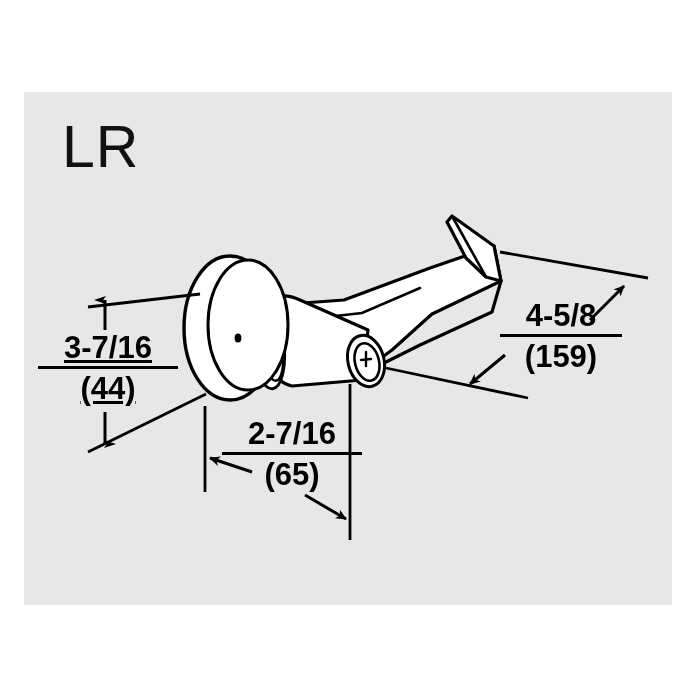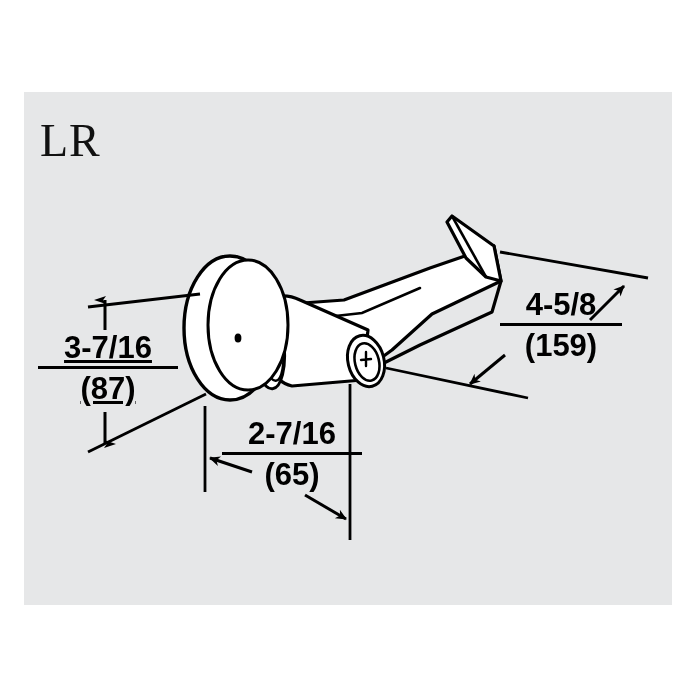--- a/index.html
+++ b/index.html
@@ -25,28 +25,28 @@
   }
   #drawing {
     position: absolute;
     left: 0;
     top: 0;
     width: 700px;
     height: 700px;
   }
   .view-code {
     position: absolute;
-    left: 40px;
+    left: 62px;
     top: 118px;
-    font-size: 46px;
+    font-size: 59px;
     font-weight: 400;
     color: #111111;
     letter-spacing: 1px;
     line-height: 1;
-    font-family: Liberation Serif, serif;
+    font-family: Liberation Sans, sans-serif;
   }
   
   .dim {
     position: absolute;
     color: #000000;
     font-family: "Liberation Sans", sans-serif;
     font-weight: bold;
     text-align: center;
     line-height: 1.0;
     white-space: nowrap;
@@ -62,21 +62,21 @@
     background: #000000;
     margin: 1px 0 2px 0;
   }
   .dim .metric {
     font-size: 31px;
     display: block;
     padding: 2px 2px 0 2px;
   }
   #dim-height { left: 38px;  top: 332px; width: 140px; text-decoration: underline; }
   #dim-proj   { left: 222px; top: 418px; width: 140px; }
-  #dim-length { left: 500px; top: 289px; width: 122px; }
+  #dim-length { left: 500px; top: 300px; width: 122px; }
 </style>
 </head>
 <body>
 
 <div id="page">
 
   <div id="panel"></div>
 
   <svg id="drawing" viewBox="0 0 700 700" xmlns="http://www.w3.org/2000/svg">
 
@@ -180,21 +180,21 @@
       <line x1="505" y1="355" x2="470" y2="384" stroke="#000000" stroke-width="3" marker-end="url(#arrowTip)"></line>
     </g>
 
   </svg>
 
   <div class="view-code">LR</div>
 
   <div class="dim" id="dim-height">
     <span class="imperial">3-7/16</span>
     <span class="rule"></span>
-    <span class="metric">(87)</span>
+    <span class="metric">(44)</span>
   </div>
 
   <div class="dim" id="dim-proj">
     <span class="imperial">2-7/16</span>
     <span class="rule"></span>
     <span class="metric">(65)</span>
   </div>
 
   <div class="dim" id="dim-length">
     <span class="imperial">4-5/8</span>

